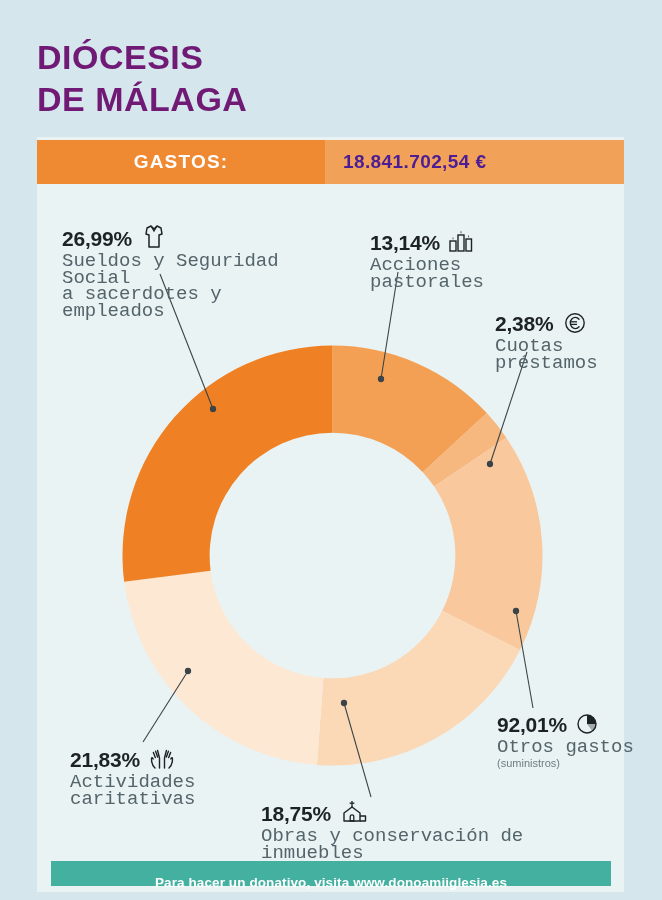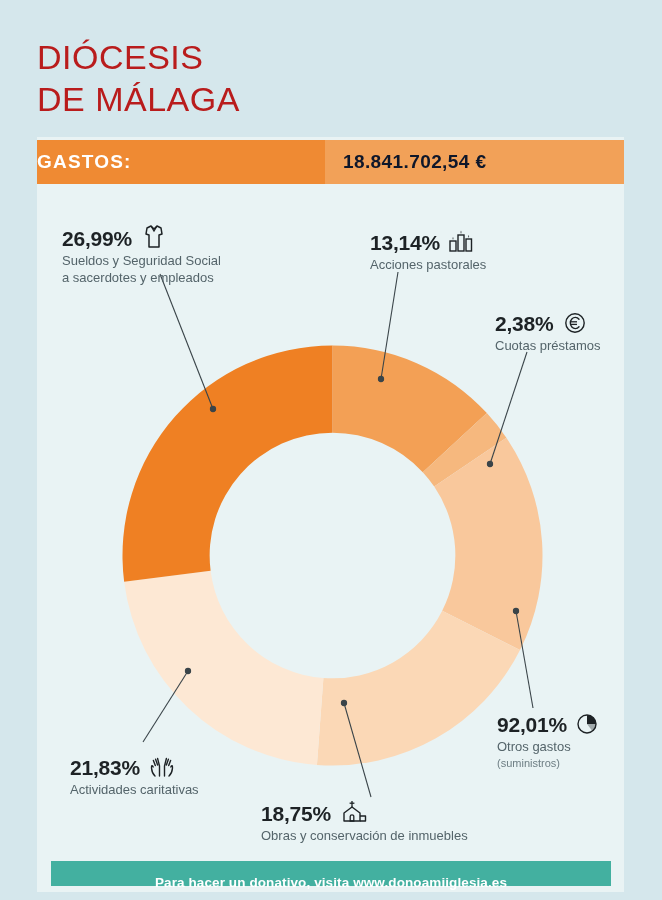--- a/index.html
+++ b/index.html
@@ -14,23 +14,23 @@
     width: 662px; height: 900px;
     background: #d5e7ec;
   }
 
   
   #title {
     position: absolute;
     left: 37px; top: 36px;
     font-size: 34px;
     line-height: 42px;
-    font-weight: 400;
+    font-weight: 700;
     letter-spacing: 0.5px;
-    color: #b91c1c;
+    color: #701a75;
     white-space: pre-line;
   }
 
   
   #panel {
     position: absolute;
     left: 37px; top: 137px;
     width: 587px; height: 755px;
     background: #e9f3f4;
   }
@@ -38,36 +38,36 @@
   
   #header-bar {
     position: absolute;
     left: 37px; top: 140px;
     width: 587px; height: 44px;
     display: flex;
   }
   #header-left {
     width: 288px; height: 100%;
     background: #ef8a33;
-    display: flex; align-items: center; 
+    display: flex; align-items: center; justify-content: center;
   }
   #header-left span {
     color: #ffffff;
     font-size: 19px;
     font-weight: 700;
     letter-spacing: 1.2px;
   }
   #header-right {
     flex: 1; height: 100%;
     background: #f2a158;
     display: flex; align-items: center;
     padding-left: 18px;
   }
   #header-right span {
-    color: #0f172a;
+    color: #4c1d95;
     font-size: 19px;
     font-weight: 700;
     letter-spacing: 0.4px;
   }
 
   
   #donut-wrap {
     position: absolute;
     left: 120px; top: 343px;
     width: 425px; height: 425px;
@@ -88,40 +88,41 @@
     margin-bottom: 3px;
   }
   .callout .pct {
     font-size: 21px;
     font-weight: 800;
     color: #1d2225;
     letter-spacing: -0.2px;
     line-height: 22px;
   }
   .callout .desc {
-    font-size: 13px;
+    font-size: 19px;
     line-height: 16.5px;
     color: #54646a;
     font-weight: 400;
     white-space: pre-line;
+    font-family: Liberation Mono, monospace;
   }
   .callout .sub {
     font-size: 11px;
     color: #6d7d83;
     line-height: 14px;
   }
   .ico { display: block; }
 
   
   #c-sueldos   { left: 62px;  top: 208px; width: 230px; margin-top: 16px; }
   #c-acciones  { left: 370px; top: 228px; width: 180px; }
   #c-cuotas    { left: 495px; top: 309px; width: 160px; }
   #c-otros     { left: 497px; top: 710px; width: 150px; }
   #c-obras     { left: 261px; top: 799px; width: 300px; }
-  #c-actividades { left: 70px; top: 745px; width: 230px; margin-top: 8px; }
+  #c-actividades { left: 70px; top: 745px; width: 230px; }
 
   
   #footer-bar {
     position: absolute;
     left: 51px; top: 861px;
     width: 560px; height: 25px;
     background: #43b0a0;
     display: flex; align-items: center; justify-content: center;
   }
   #footer-bar span {

